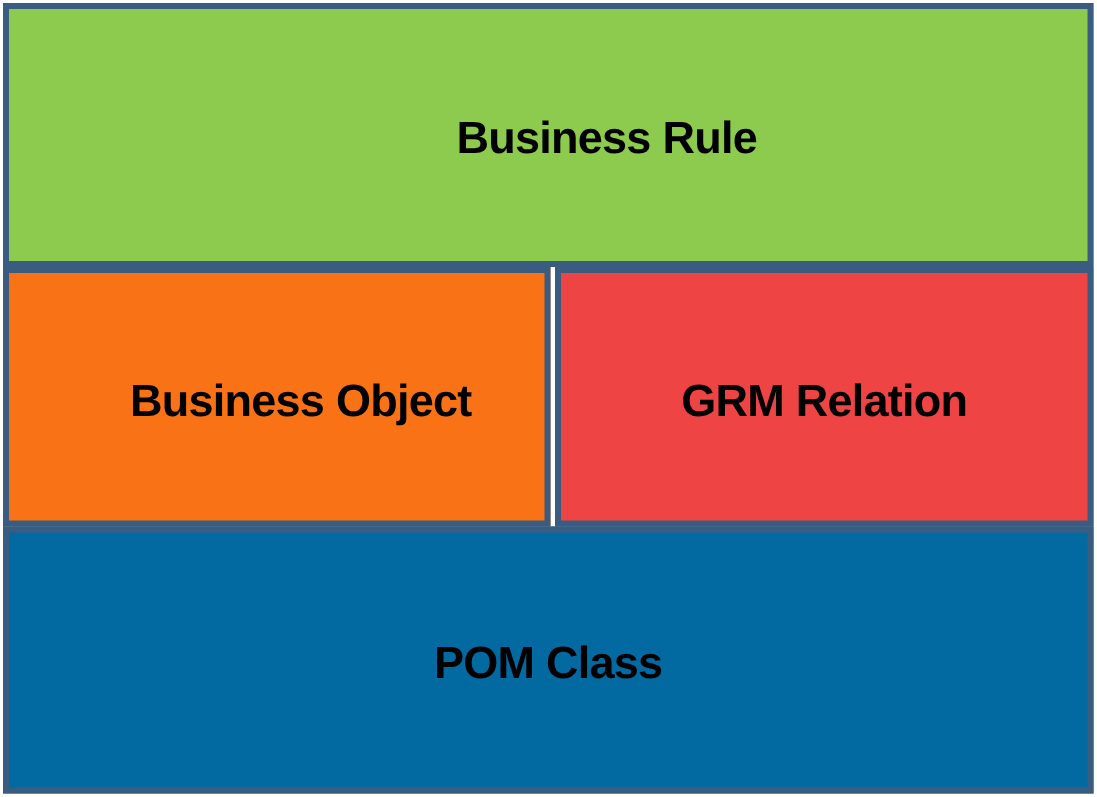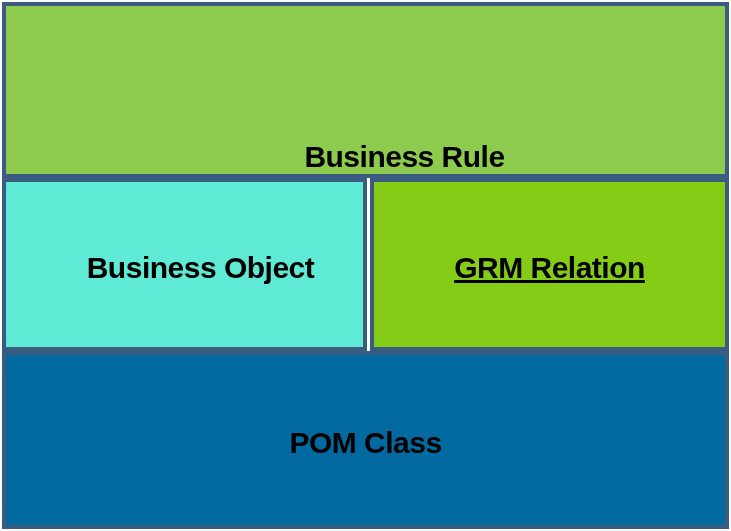--- a/index.html
+++ b/index.html
@@ -36,29 +36,29 @@
   .box--business-rule .box-label { padding-left: 78px; }
   .box--business-object { left: 2px;   top: 178px; width: 365px; height: 173px; }
   .box--grm-relation    { left: 370px; top: 178px; width: 359px; height: 173px; }
   .box--pom-class       { left: 2px;   top: 351px; width: 727px; height: 178px; }
 </style>
 </head>
 <body>
 
 <div class="canvas">
 
-  <div class="box box--business-rule" style="background: rgb(141, 203, 79); align-items: flex-end;">
+  <div class="box box--business-rule" style="background: rgb(141, 203, 79);">
     <span class="box-label">Business Rule</span>
   </div>
 
-  <div class="box box--business-object" style="background: #5eead4; padding-left: 32px;">
+  <div class="box box--business-object" style="background: #f97316; padding-left: 32px;">
     <span class="box-label">Business Object</span>
   </div>
 
-  <div class="box box--grm-relation" style="background: #84cc16; text-decoration: underline;">
+  <div class="box box--grm-relation" style="background: #ef4444;">
     <span class="box-label">GRM Relation</span>
   </div>
 
   <div class="box box--pom-class" style="background: #0369a1;">
     <span class="box-label">POM Class</span>
   </div>
 
 </div>
 
 </body></html>

